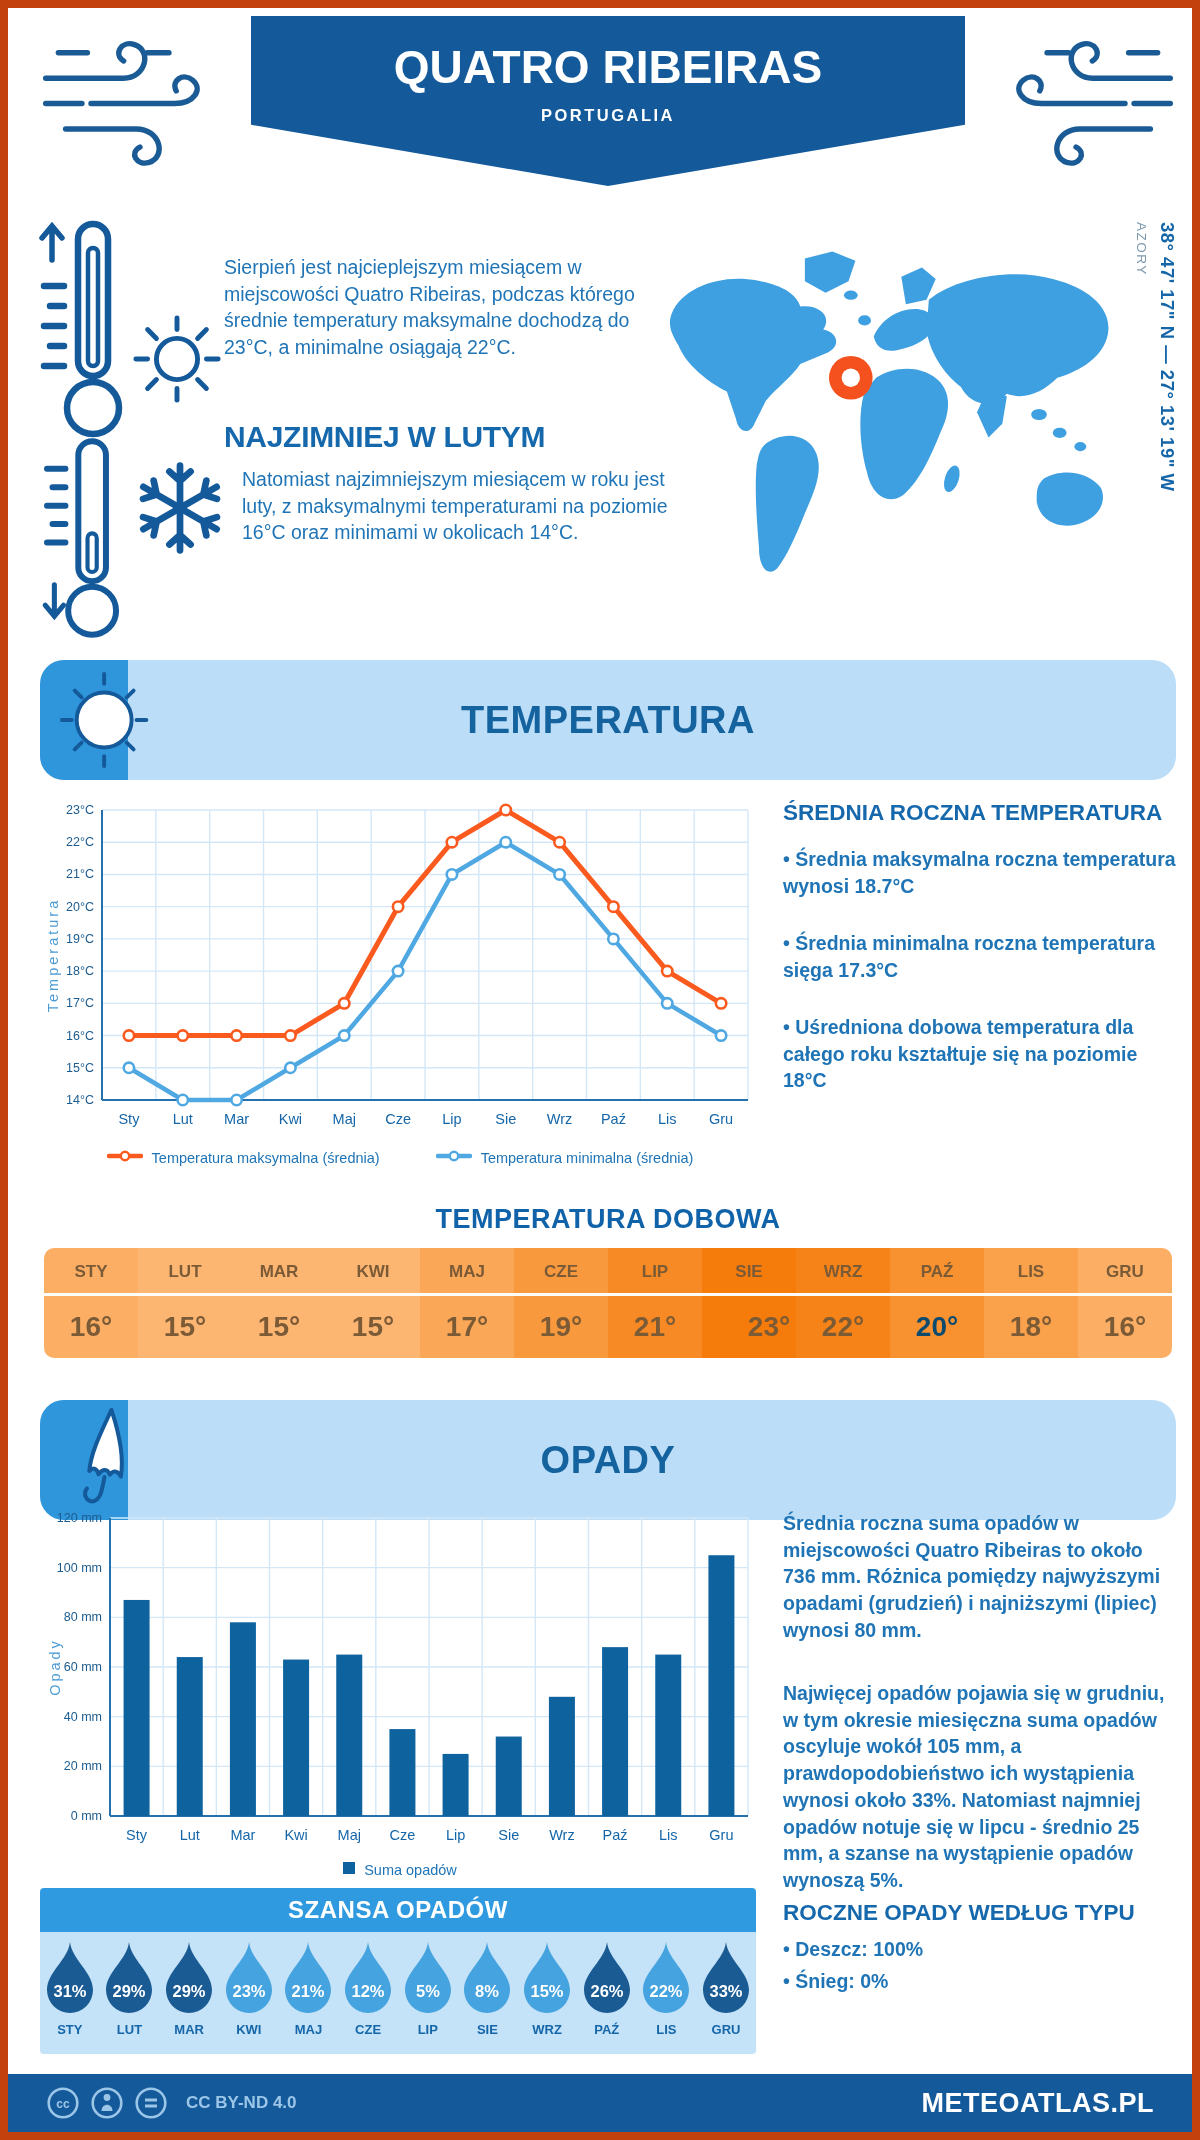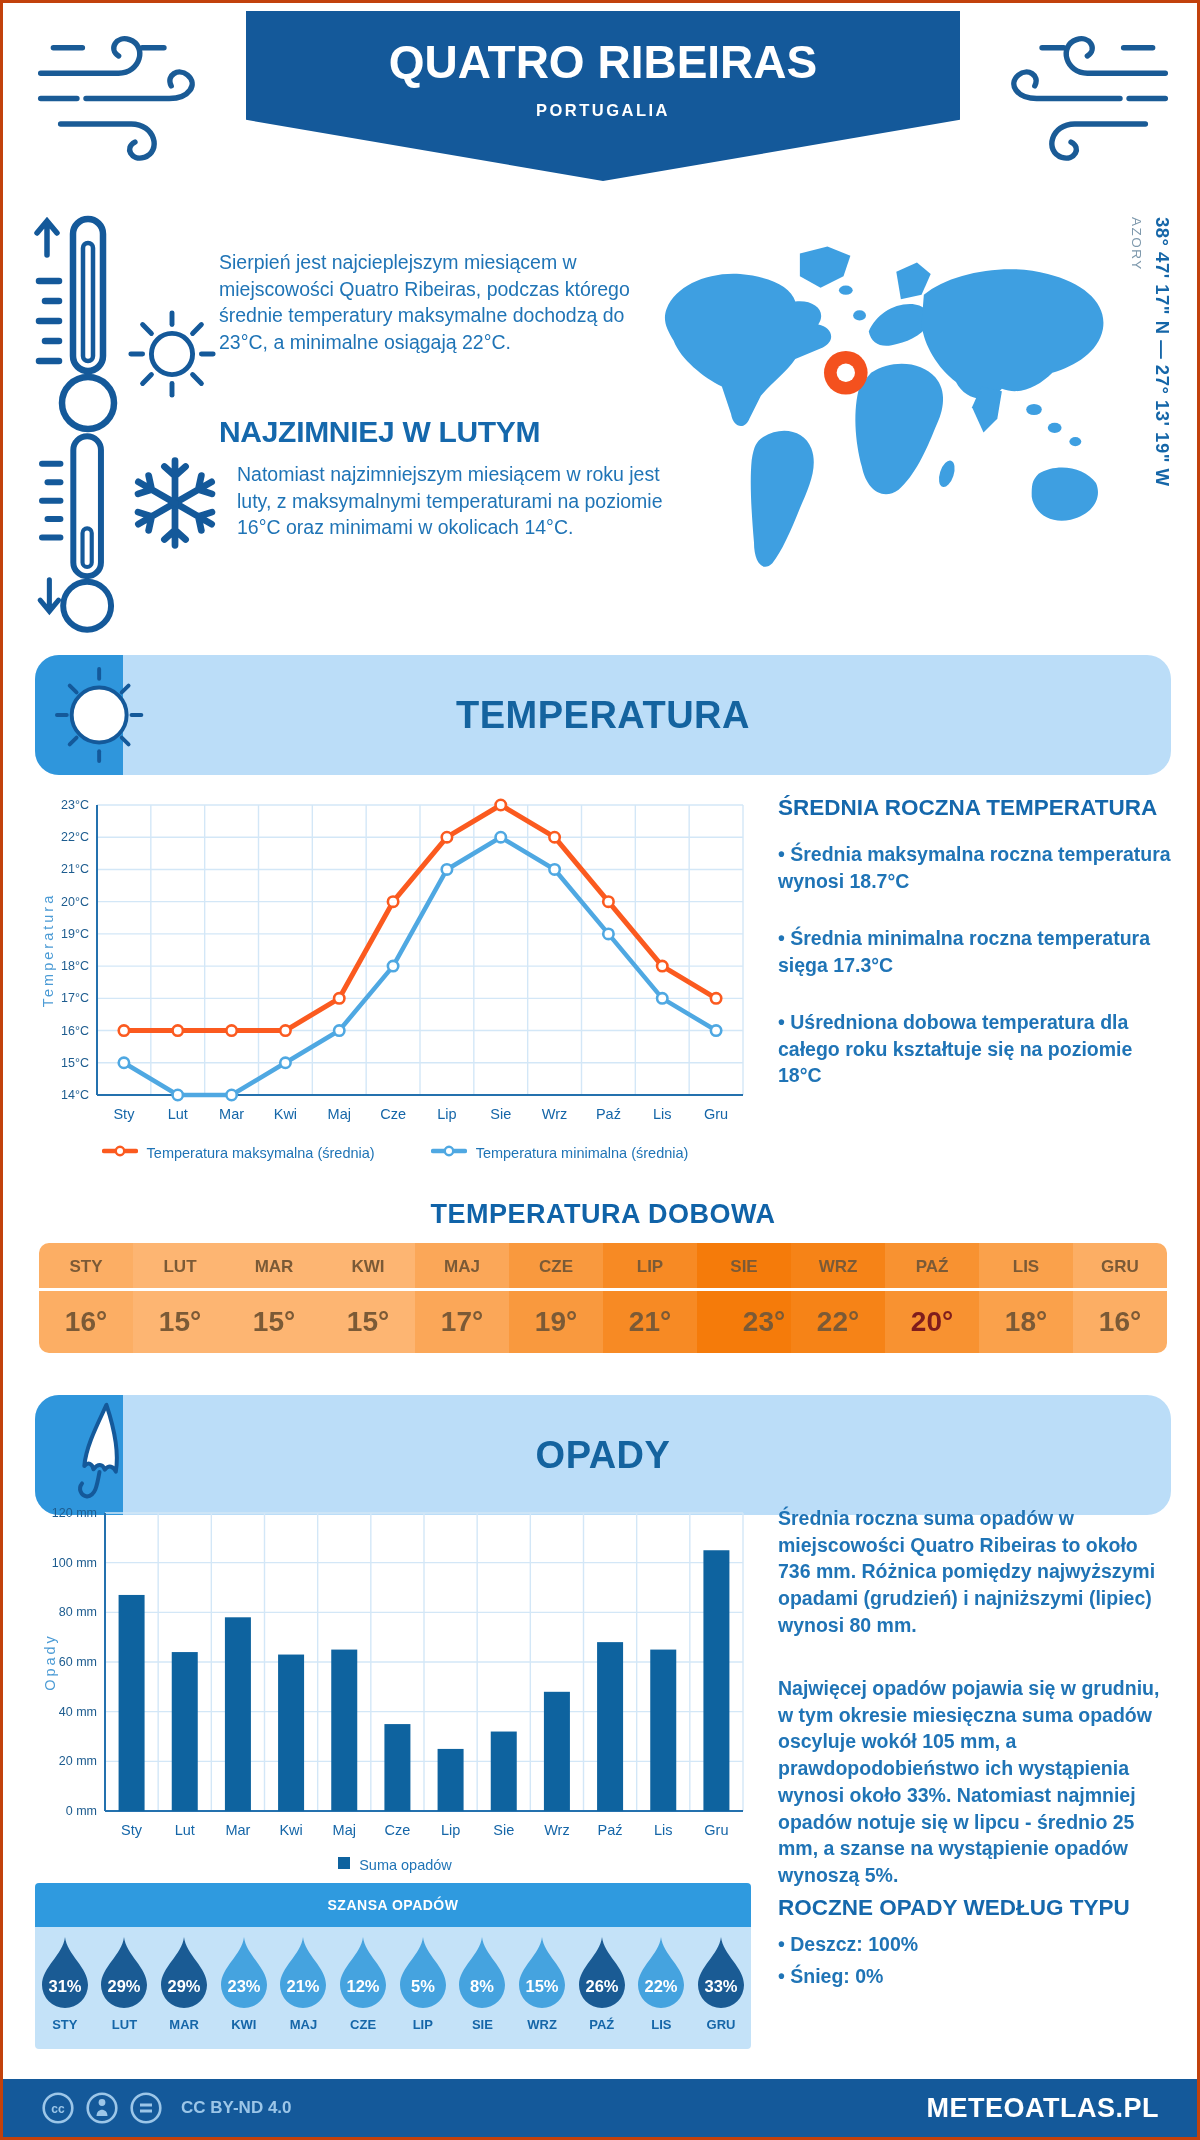--- a/index.html
+++ b/index.html
@@ -1,17 +1,17 @@
 <!DOCTYPE html>
 <html lang="pl"><head>
 <meta charset="utf-8">
 <style>
   html,body{margin:0;padding:0;background:#e8eef2;}
   .page{position:relative;width:1200px;height:2140px;margin:0 auto;background:#fff;
-        border:3px solid #c2410c;box-sizing:border-box;overflow:hidden;
+        border:8px solid #c2410c;box-sizing:border-box;overflow:hidden;
         font-family:"Liberation Sans",sans-serif;}
   .abs{position:absolute;}
 
   
   .banner{left:243px;top:8px;width:714px;height:170px;background:#14599A;
           clip-path:polygon(0 0,100% 0,100% 64%,50% 100%,0 64%);text-align:center;color:#fff;}
   .banner h1{margin:0;padding-top:24px;font-size:46px;letter-spacing:0;}
   .banner .sub{margin-top:12px;font-size:16.5px;letter-spacing:2.5px;font-weight:bold;}
   .windicon{width:205px;height:145px;}
   .wind-left{left:24px;top:14px;}
@@ -47,21 +47,21 @@
   
   .daily-title{color:#1063A8;font-size:27px;font-weight:bold;text-align:center;letter-spacing:0.5px;}
   .ttable{display:flex;width:1128px;height:110px;border-radius:10px;overflow:hidden;}
   .tcol{flex:1;text-align:center;}
   .tcol .th{height:45px;line-height:47px;font-size:17px;font-weight:bold;border-bottom:3px solid #fff;}
   .tcol .td{height:62px;line-height:62px;font-size:28px;font-weight:bold;}
 
   
   .szansa{left:32px;top:1880px;width:716px;}
   .szansa .shead{height:44px;background:#2F9ADF;border-radius:4px 4px 0 0;color:#fff;
-                 font-size:14px;font-weight:bold;text-align:center;line-height:44px;letter-spacing:0.5px;}
+                 font-size:24px;font-weight:bold;text-align:center;line-height:44px;letter-spacing:0.5px;}
   .szansa .sbody{height:122px;background:#C4E2F8;display:flex;justify-content:space-around;
                  align-items:flex-start;padding-top:8px;box-sizing:border-box;border-radius:0 0 4px 4px;}
   .dropcell{width:56px;text-align:center;}
   .dropcell .mon{margin-top:2px;font-size:13px;font-weight:bold;color:#1566A8;}
 
   
   .footer{left:0;right:0;bottom:0;height:58px;background:#14599A;display:flex;
           align-items:center;justify-content:space-between;padding:0 38px;}
   .cc-group{display:flex;align-items:center;gap:10px;}
   .cc-label{color:#9CC6E8;font-weight:bold;font-size:17px;margin-left:8px;}
@@ -336,21 +336,21 @@
       <div class="tcol" style="background: rgb(245, 123, 10);">
         <div class="th" style="color: rgb(123, 90, 54);">SIE</div>
         <div class="td" style="color: rgb(123, 90, 54); padding-left: 40px;">23°</div>
       </div>
       <div class="tcol" style="background: rgb(246, 131, 23);">
         <div class="th" style="color: rgb(123, 90, 54);">WRZ</div>
         <div class="td" style="color: rgb(123, 90, 54);">22°</div>
       </div>
       <div class="tcol" style="background: rgb(248, 146, 49);">
         <div class="th" style="color: rgb(123, 90, 54);">PAŹ</div>
-        <div class="td" style="color: #7f1d1d;">20°</div>
+        <div class="td" style="color: #0c4a6e;">20°</div>
       </div>
       <div class="tcol" style="background: rgb(250, 161, 75);">
         <div class="th" style="color: rgb(123, 90, 54);">LIS</div>
         <div class="td" style="color: rgb(123, 90, 54);">18°</div>
       </div>
       <div class="tcol" style="background: rgb(252, 174, 100);">
         <div class="th" style="color: rgb(123, 90, 54);">GRU</div>
         <div class="td" style="color: rgb(123, 90, 54);">16°</div>
       </div>
     </div>

